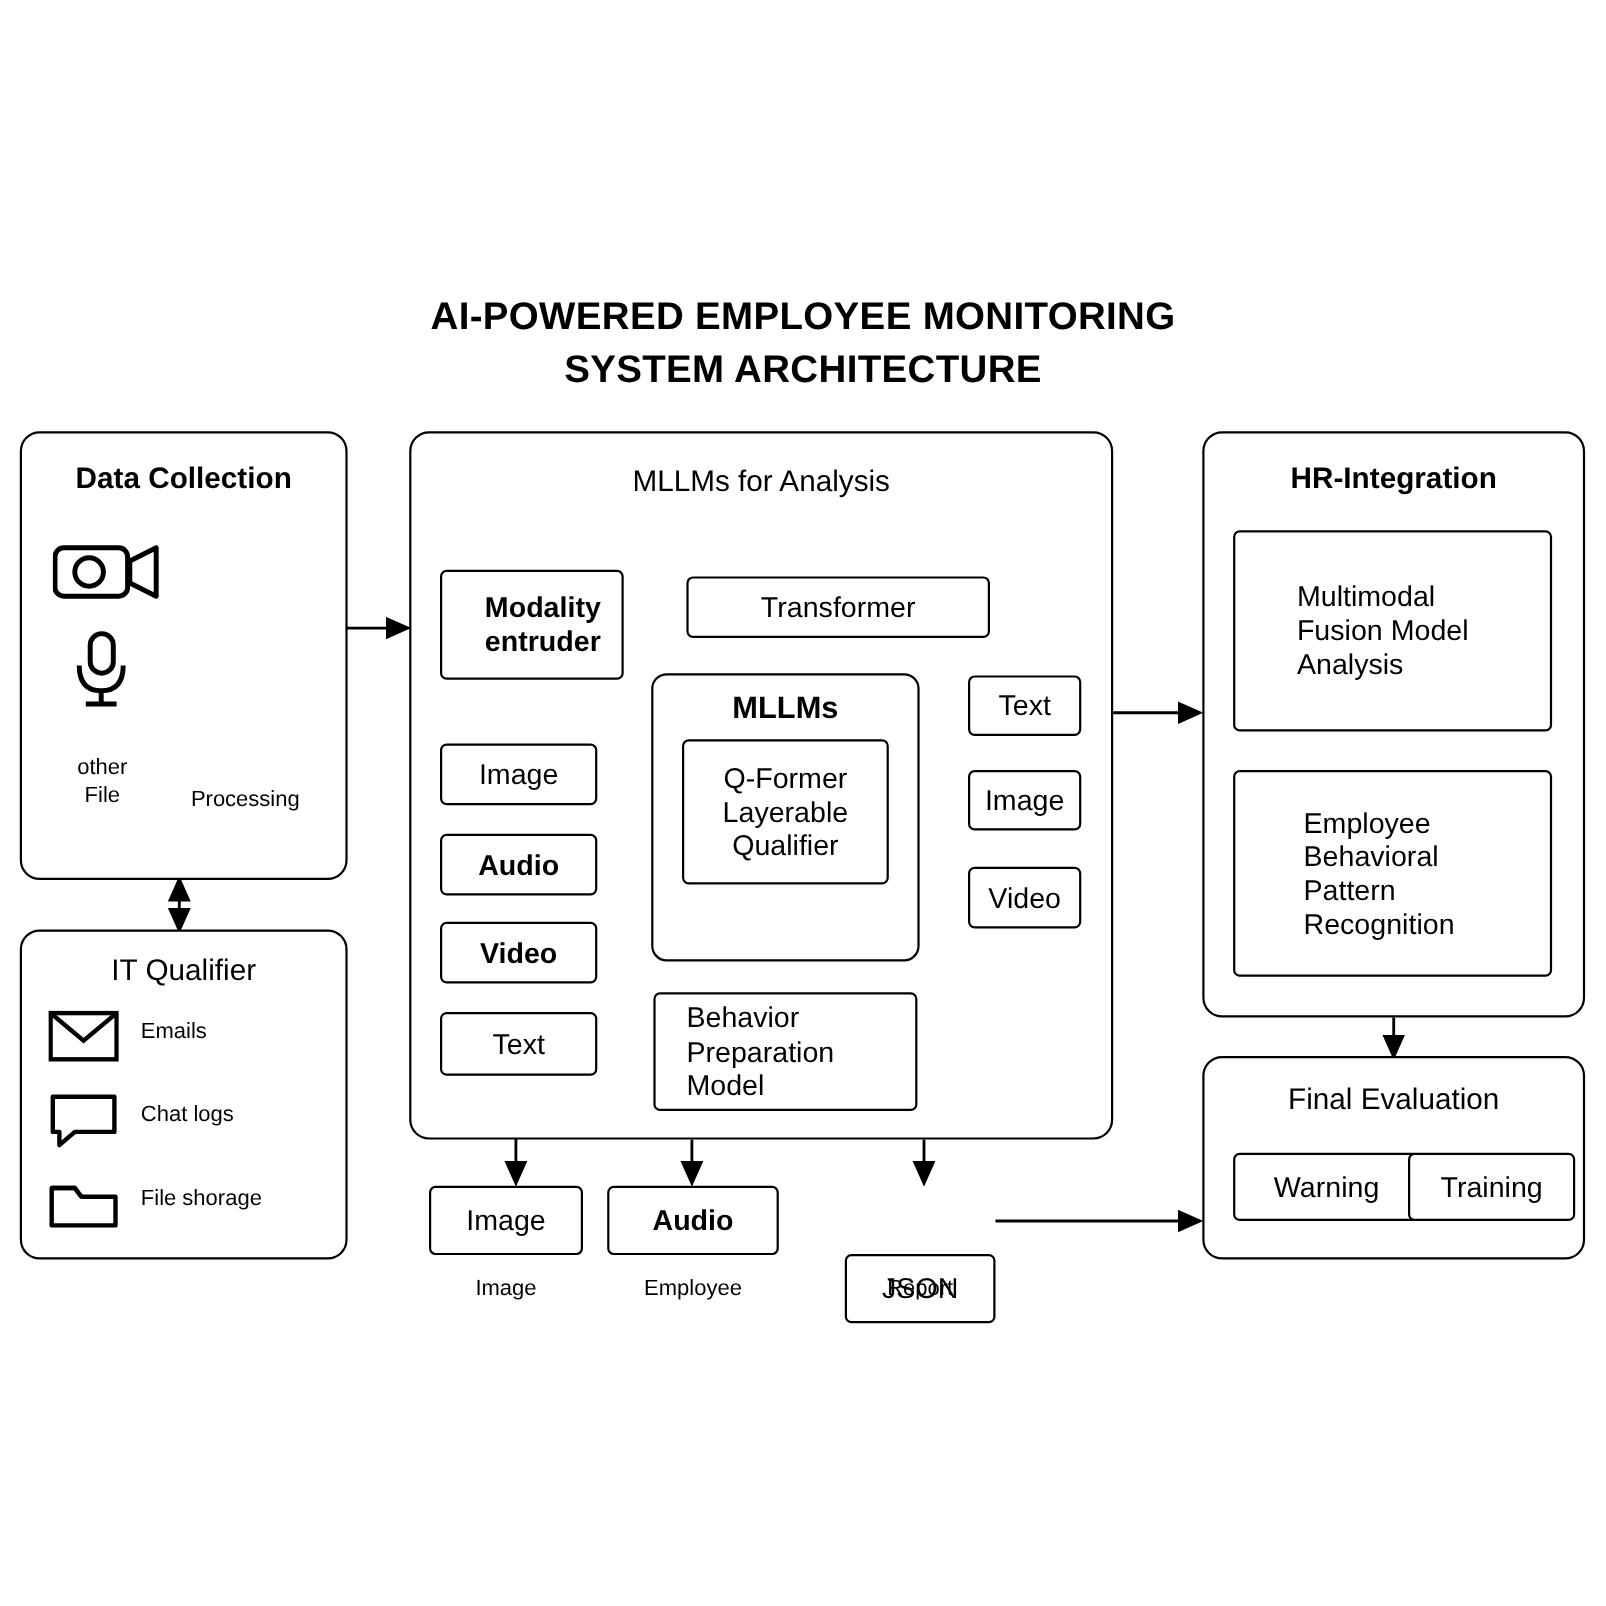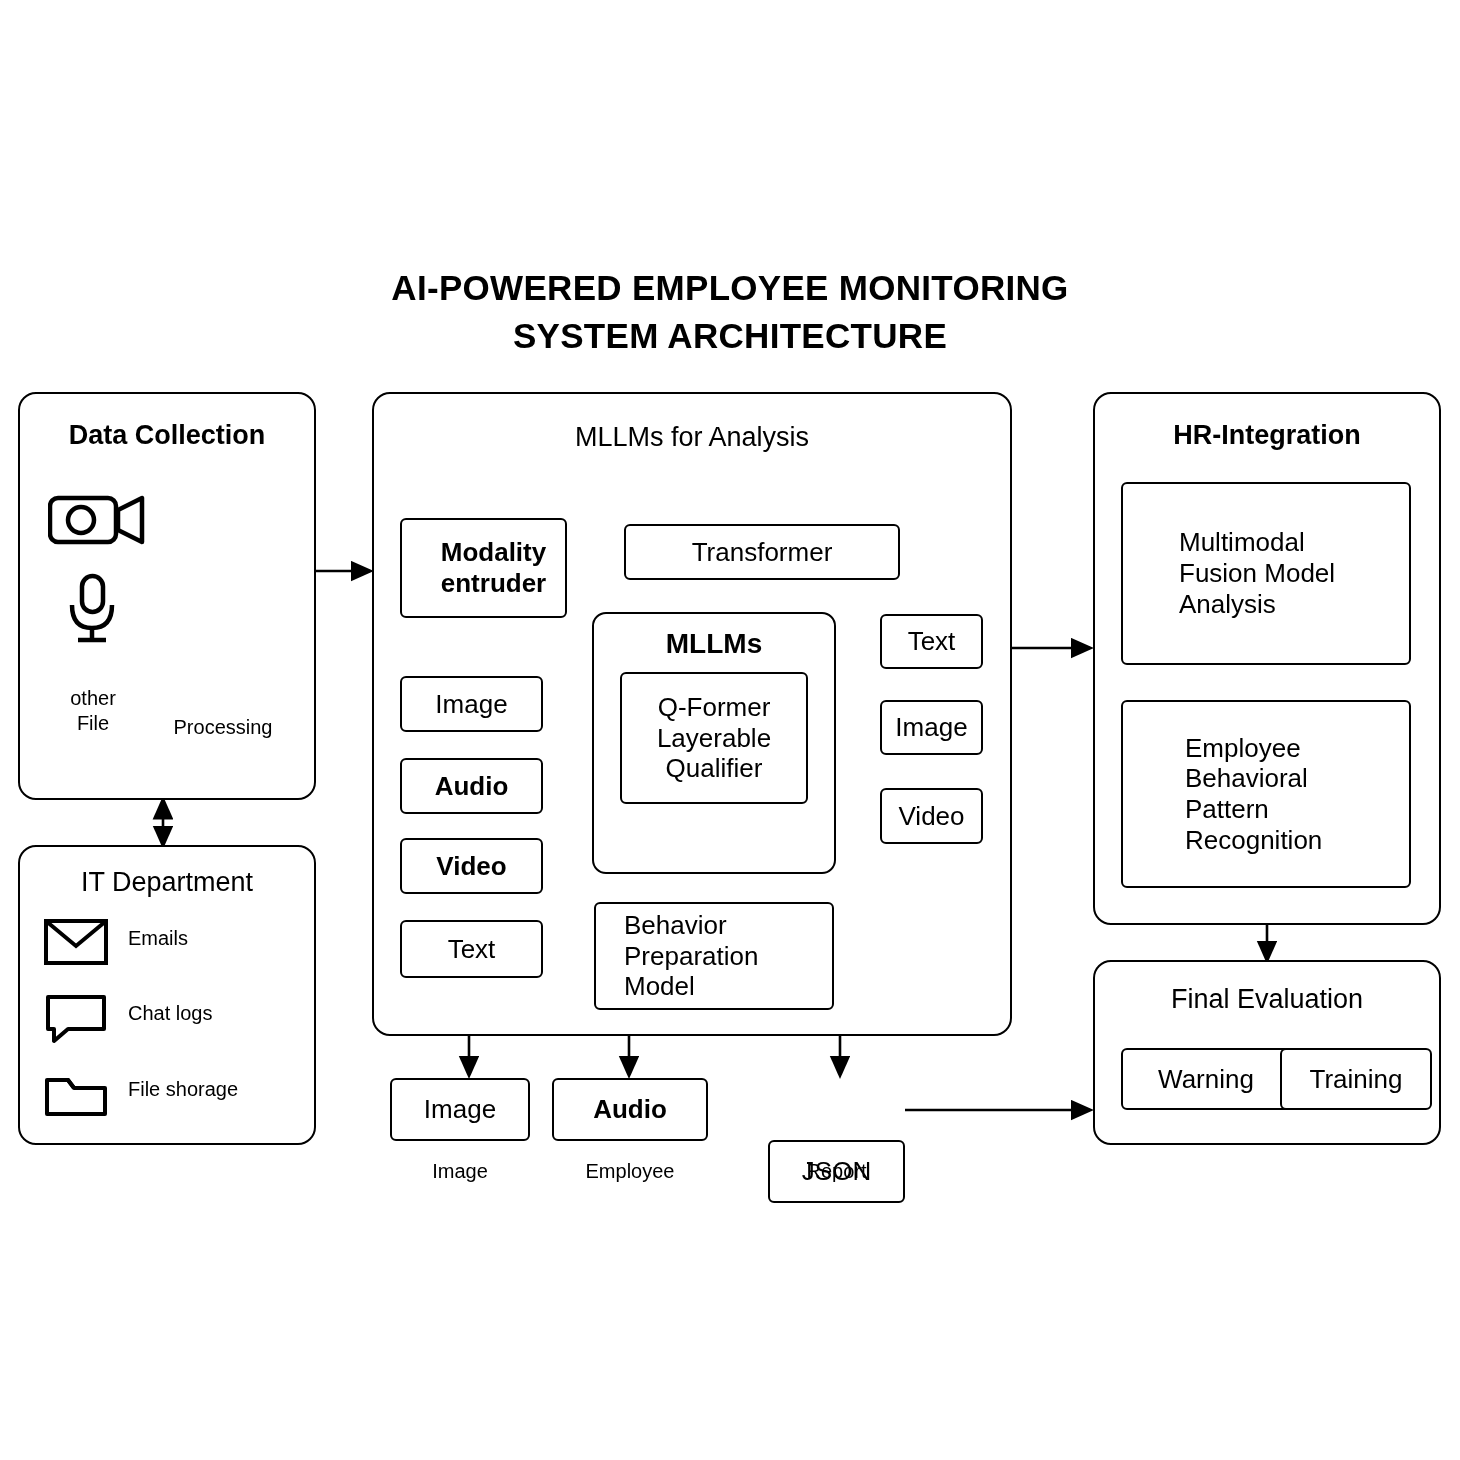--- a/index.html
+++ b/index.html
@@ -153,21 +153,21 @@
       <path d="M18,68 L46,68" stroke="#000" stroke-width="4.5"></path>
     </svg>
   </div>
   <div class="lbl" style="left:38px; top:686px; width:110px; line-height:1.25;">
     <div>other</div>
     <div>File</div>
   </div>
   <div class="lbl" style="left:138px; top:716px; width:170px;">Processing</div>
 
   <div class="grp" style="left:18px; top:845px; width:298px; height:300px;">
-    <div class="grp-title" style="top:20px;">IT Department</div>
+    <div class="grp-title" style="top:20px;">IT Qualifier</div>
   </div>
   <div style="position:absolute; left:44px; top:918px;">
     <svg class="icon-svg" width="64" height="48" viewBox="0 0 64 48">
       <rect x="2" y="3" width="60" height="42" fill="none" stroke="#000" stroke-width="4"></rect>
       <path d="M2,3 L32,28 L62,3" fill="none" stroke="#000" stroke-width="4"></path>
     </svg>
   </div>
   <div class="lbl" style="left:128px; top:927px; width:200px; text-align:left;">Emails</div>
 
   <div style="position:absolute; left:44px; top:993px;">

